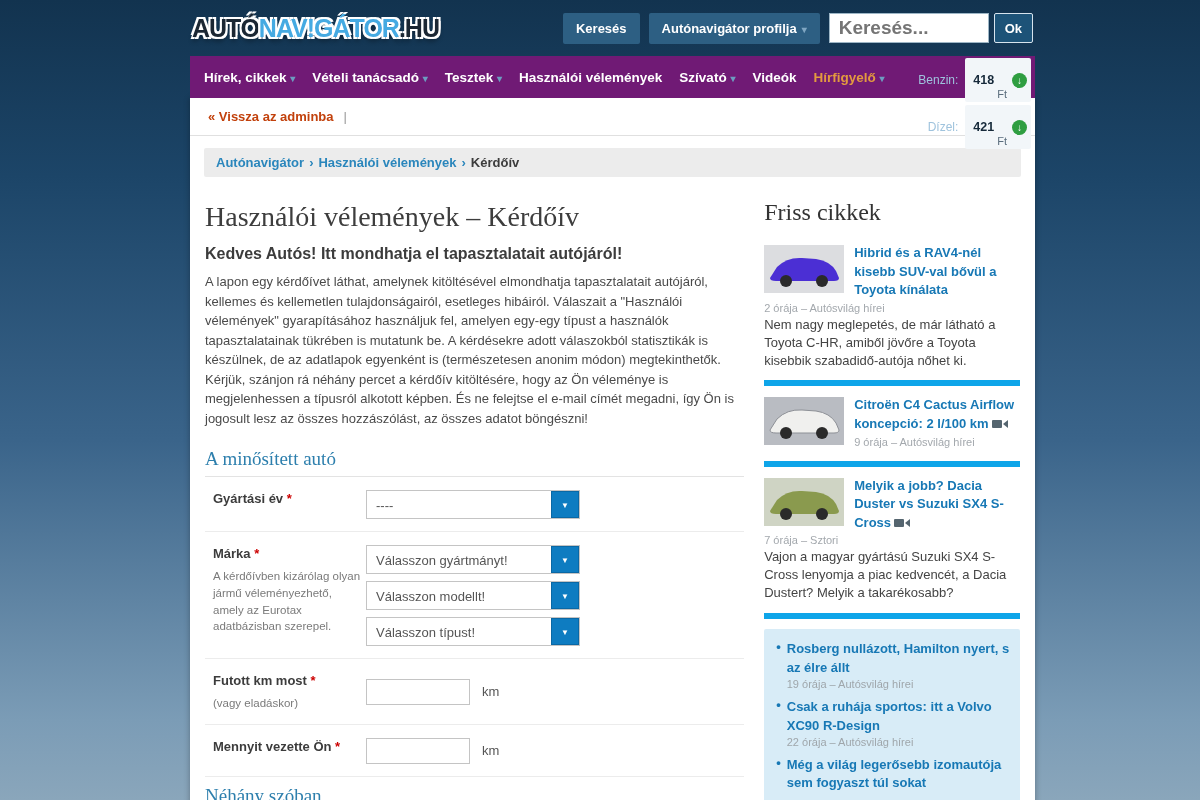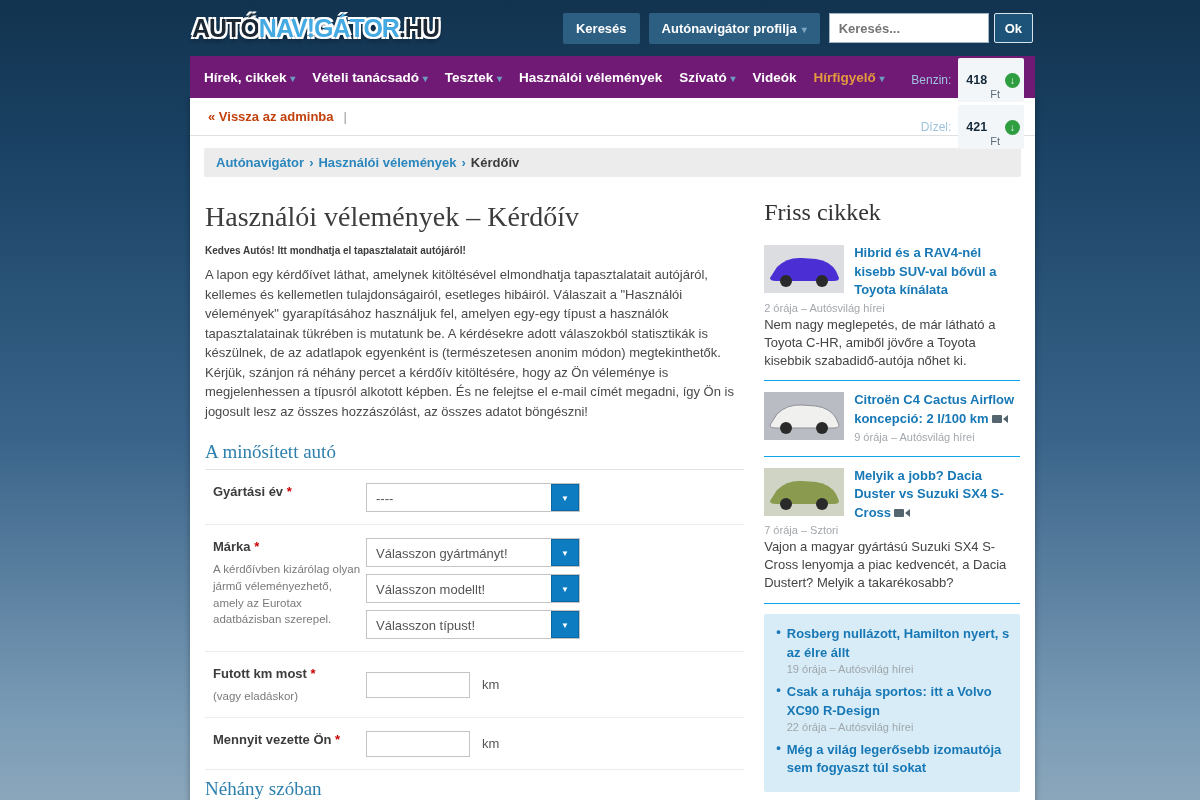--- a/index.html
+++ b/index.html
@@ -14,30 +14,30 @@
   .top-header { height:56px; display:flex; align-items:center; position:relative; padding:0 2px; }
   .logo { font-size:25px; font-weight:bold; letter-spacing:-1px; cursor:pointer;
     text-shadow:-2px -2px 0 #fff, 2px -2px 0 #fff, -2px 2px 0 #fff, 2px 2px 0 #fff, 0 4px 5px rgba(0,0,0,.45); }
   .logo .dk { color:#1b2733; } .logo .bl { color:#45aae2; }
   .hdr-right { margin-left:auto; display:flex; align-items:center; gap:9px; }
   .hdr-btn { background:#2d5f83; color:#fff; font-weight:bold; font-size:13px;
     padding:8px 13px; border-radius:2px; border:none; cursor:pointer; white-space:nowrap; }
   .hdr-btn .chev { color:#7fa6c2; font-size:10px; margin-left:5px; }
   .search-wrap { display:flex; align-items:center; }
   .search-wrap input { width:160px; height:30px; border:1px solid #9db6c6; padding:0 9px;
-    font-size:13px; color:#444; font-weight:bold; font-family:"Liberation Sans", sans-serif; }
+    font-size:19px; color:#444; font-weight:bold; font-family:"Liberation Sans", sans-serif; }
   .ok-btn { height:30px; background:#1d5378; border:1px solid #d7e4ee; color:#fff;
     font-weight:bold; font-size:13px; padding:0 10px; margin-left:5px; border-radius:2px; cursor:pointer; }
 
   
   .nav-bar { background:#701a75; height:42px; display:flex; align-items:center; padding:0 14px; position:relative; }
   .nav-item { color:#fff; font-weight:bold; font-size:13.5px; margin-right:17px; text-decoration:none; white-space:nowrap; cursor:pointer; }
   .nav-item .chev { color:#6d9cc0; font-size:10px; }
   .nav-item.hl { color:#e39a3f; }
-  .fuel { position:absolute; right:11px; top:2px; }
+  .fuel { position:absolute; right:4px; top:2px; }
   .fuel-row { display:flex; align-items:center; justify-content:flex-end; margin-bottom:3px; }
   .fuel-label { color:#9fc3dd; font-size:12px; margin-right:7px; }
   .fuel-pill { background:#f2f6f9; border-radius:2px; padding:2px 4px 2px 8px; display:flex; align-items:center; }
   .fuel-val { font-size:12.5px; font-weight:bold; color:#16293a; }
   .fuel-unit { font-size:11px; color:#5a6d7d; margin-left:3px;margin-top:28px; }
   .fuel-arrow { width:15px; height:15px; border-radius:50%; background:#2f9e41; color:#fff;
     font-size:10px; line-height:15px; text-align:center; margin-left:5px; font-weight:bold; }
 
   
   .content { background:#fff; box-shadow:0 0 6px rgba(0,0,0,.3); min-height:702px; }
@@ -49,41 +49,41 @@
   .breadcrumb a { color:#2a86bc; text-decoration:none; cursor:pointer; }
   .breadcrumb .sep { color:#2a86bc; margin:0 5px; }
   .breadcrumb .current { color:#3c3c3c;text-align:right; }
 
   .main { display:flex; padding:2px 15px 0; }
   .col-left { width:548px; }
   .col-right { width:260px; margin-left:20px; }
 
   
   .page-title { font-family:"Liberation Serif", serif; font-weight:normal; font-size:28px; color:#3d3d3d; margin:12px 0 12px; }
-  .lead { font-weight:bold; font-size:10px; color:#3c3c3c; margin-bottom:9px; }
+  .lead { font-weight:bold; font-size:16px; color:#3c3c3c; margin-bottom:9px; }
   .intro { font-size:13px; color:#4a4a4a; line-height:1.5; margin-bottom:12px; }
   .section-title { font-family:"Liberation Serif", serif; font-weight:normal; font-size:19px; color:#2d7fad;
     padding:8px 0 6px; border-bottom:1px solid #e3e3e3; }
   .frow { display:flex; padding:13px 8px 12px; border-bottom:1px solid #ececec; }
   .flabel { width:148px; font-size:13px; font-weight:bold; color:#3c3c3c; line-height:1.4; flex-shrink:0; }
   .req { color:#cc0000; }
   .fhelp { font-weight:normal; font-size:11.5px; color:#7a7a7a; line-height:1.45; margin-top:5px; }
   .fctrl { margin-left:5px; display:flex; align-items:center; }
   .fctrl.stack { flex-direction:column; align-items:flex-end; }
   .selectbox { display:flex; width:214px; height:29px; border:1px solid #c4c4c4; background:#fff; cursor:pointer; }
   .selectbox + .selectbox { margin-top:7px; }
   .selectbox .val { flex:1; font-size:13px; color:#555; padding:7px 9px; overflow:hidden; white-space:nowrap; }
   .selectbox .btn { width:28px; background:#0e7cc1; border:1px solid #0a68a5; color:#fff;
     text-align:center; font-size:8px; line-height:27px; }
   .kminput { width:104px; height:26px; border:1px solid #c4c4c4; font-size:13px; padding:0 6px; }
   .kmunit { font-size:13px; color:#555; margin-left:12px; }
 
   
   .sidebar-title { font-family:"Liberation Serif", serif; font-weight:normal; font-size:24px; color:#333; margin:10px 0 8px; }
-  .article { padding:9px 0 11px; border-bottom:1px solid #0ea5e9; overflow:hidden; }
+  .article { padding:9px 0 11px; border-bottom:6px solid #0ea5e9; overflow:hidden; }
   .article:last-of-type { border-bottom:none; }
   .thumb { float:left; width:80px; height:48px; margin:2px 10px 4px 0; cursor:pointer; }
   .art-title { font-size:13px; font-weight:bold; color:#1778b5; line-height:1.35; text-decoration:none; cursor:pointer; display:inline; }
   .art-meta { font-size:11px; color:#a3a8ad; margin:3px 0 2px; }
   .art-body { font-size:13px; color:#444; line-height:1.38; }
   .video-icon { display:inline-block; vertical-align:-1px; margin-left:3px; }
   .news-box { background:#d8ecf7; padding:10px 6px 8px 10px; margin-top:10px; border-radius:2px; }
   .news-item { display:flex; margin-bottom:7px; }
   .news-bullet { color:#1778b5; font-weight:bold; margin:0 6px 0 2px; font-size:13px; }
   .news-title { font-size:13px; font-weight:bold; color:#1778b5; line-height:1.3; text-decoration:none; cursor:pointer; }

